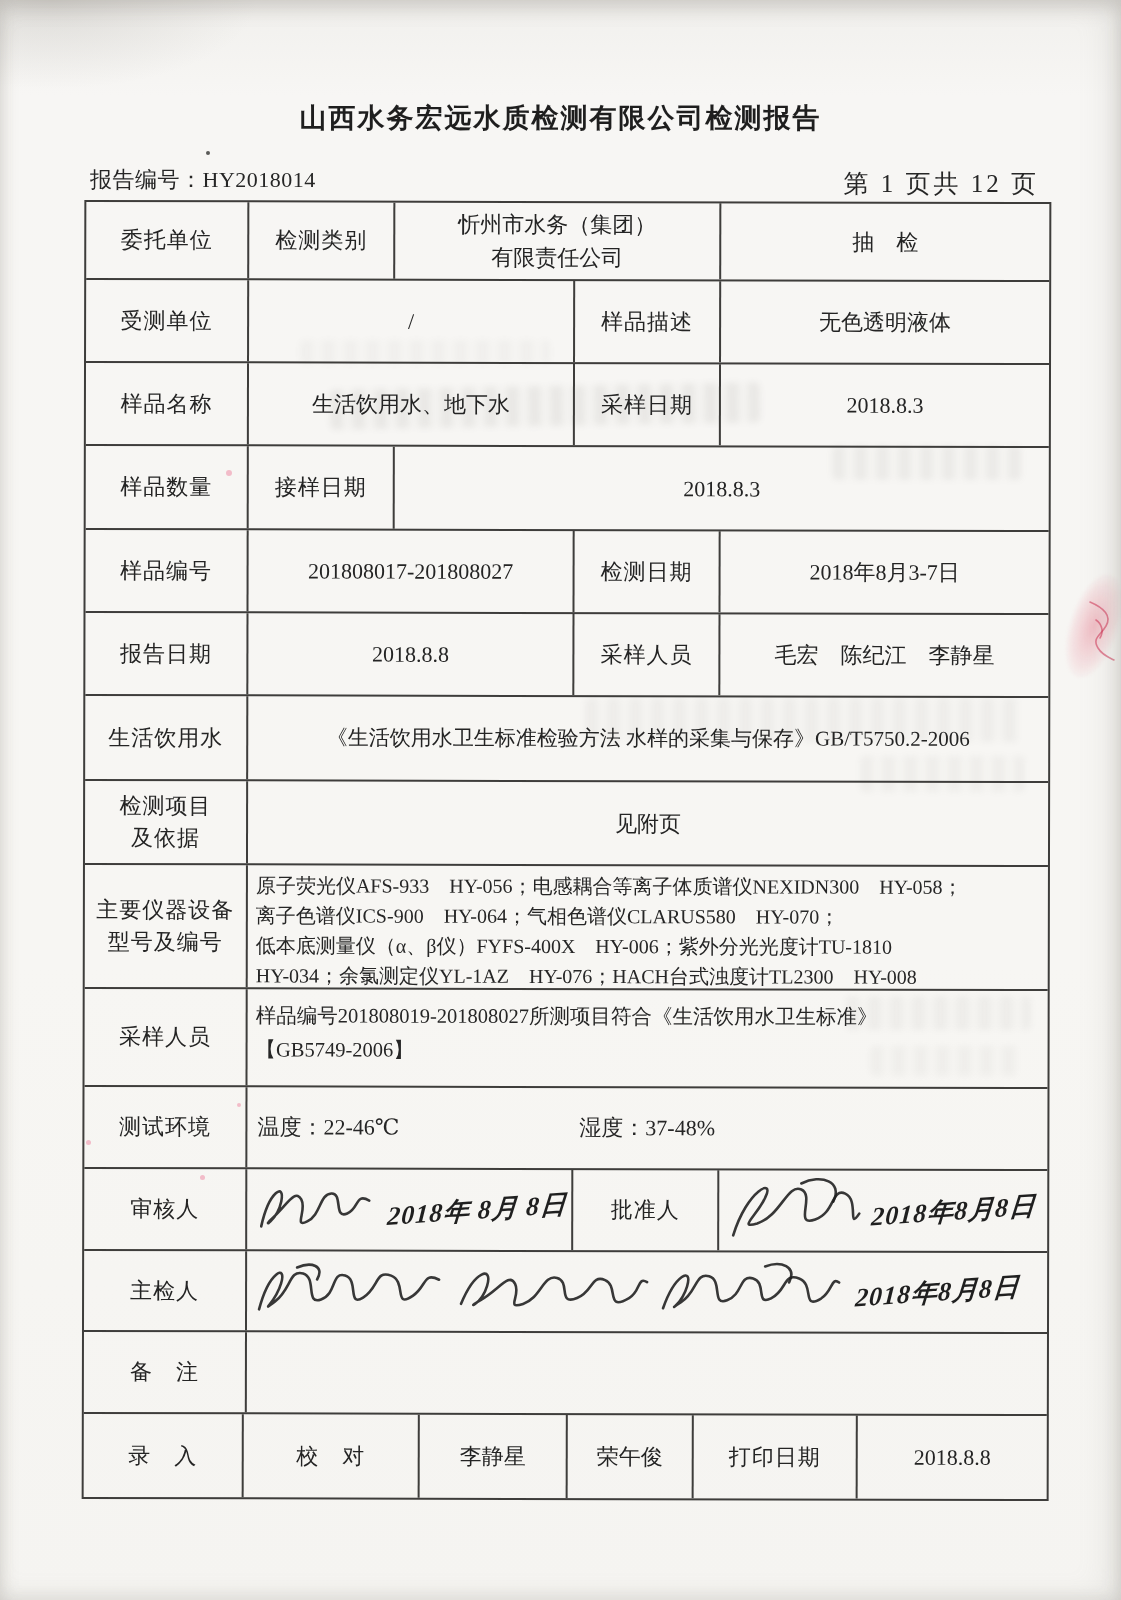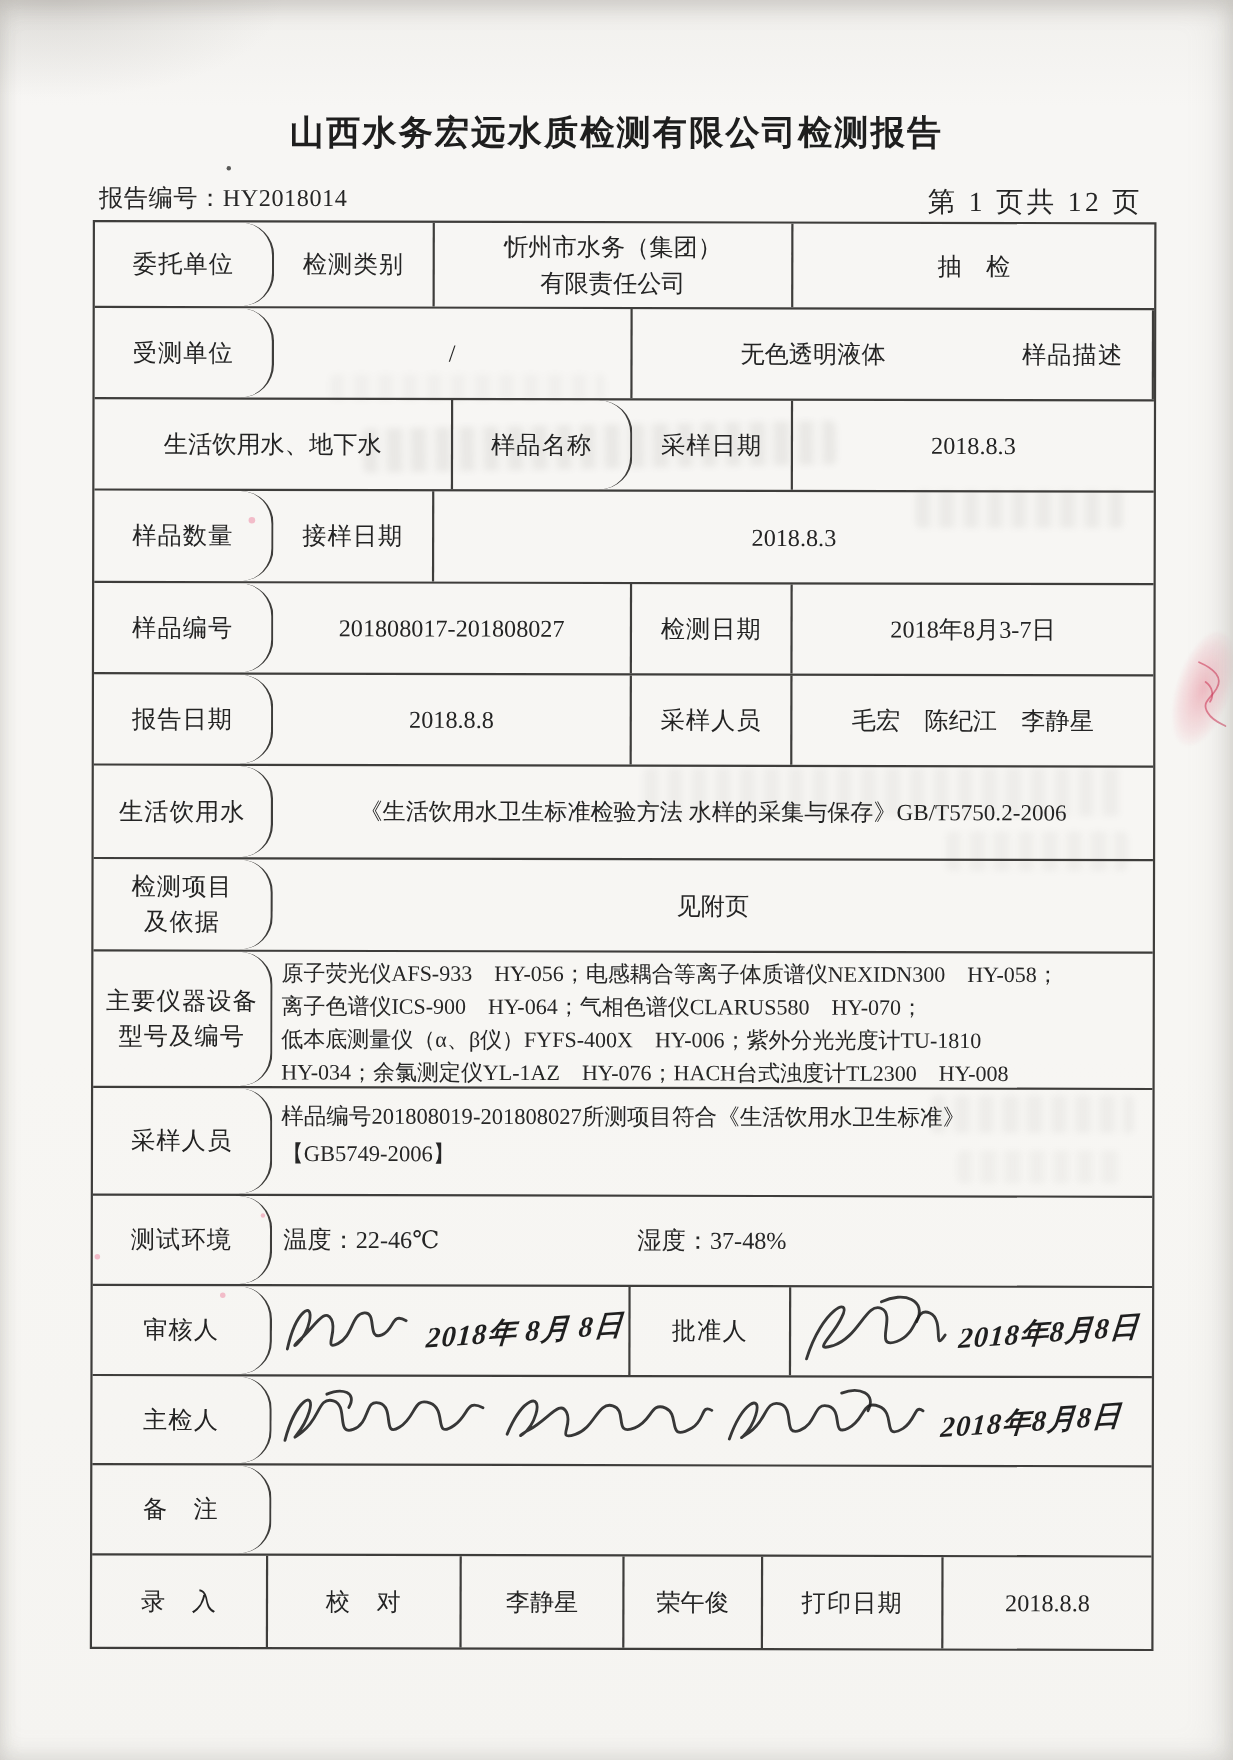--- a/index.html
+++ b/index.html
@@ -16,37 +16,37 @@
     box-shadow: inset 0 8px 18px rgba(145,140,134,.30),
                 inset -14px 0 30px rgba(150,146,140,.14),
                 inset 0 -6px 16px rgba(150,146,140,.10);
   }
   .wash { position:absolute; pointer-events:none; z-index:1; }
 
   
   .title {
     position:absolute; top:100px; left:0; width:1121px; text-align:center; z-index:3;
     font-family:"Liberation Sans","DejaVu Sans",sans-serif;
-    font-size:31px; font-weight:700; letter-spacing:2px; color:#1e1e1e;
+    font-size:27px; font-weight:700; letter-spacing:2px; color:#1e1e1e;
   }
   .report-no { position:absolute; left:90px; top:165px; font-size:22px; z-index:3; letter-spacing:.5px; }
   .page-ind  { position:absolute; right:82px; top:167px; font-size:25px; z-index:3; letter-spacing:3px; }
   .ink-dot   { position:absolute; left:206px; top:151px; width:4px; height:4px; border-radius:50%; background:#5a5a58; z-index:3; }
 
   
   .rtable {
     position:absolute; left:83px; top:201px; width:967px; height:1299px; z-index:2;
     border:2px solid #3e3d3b; transform:rotate(.12deg); background:transparent;
   }
   .row { display:flex; border-bottom:2px solid #3e3d3b; width:100%; }
   .row.last { border-bottom:none; }
   .cell { border-right:2px solid #3e3d3b; display:flex; align-items:center; justify-content:center; text-align:center; overflow:visible; }
   .cell.end { border-right:none; }
   .col { flex-direction:column; }
-  .w1 { width:163px;border-radius:30px; } .w2 { width:326px; } .w3 { width:146px; } .wf { flex:1; }
+  .w1 { width:163px; } .w2 { width:326px; } .w3 { width:146px; } .wf { flex:1; }
   .label { font-size:22px; letter-spacing:1px; color:#242424; line-height:32px; }
   .val   { font-size:22px; color:#242424; line-height:33px; }
   .leftcell { justify-content:flex-start; text-align:left; }
   .topcell  { align-items:flex-start; }
 
   .instr { font-size:20px; line-height:30px; white-space:nowrap; padding:5px 0 0 8px; }
   .concl { font-size:20.5px; line-height:34px; padding:9px 0 0 8px; }
   .envline { padding-left:10px; font-size:22px; }
   .envline .hum { margin-left:180px; }
 
@@ -109,27 +109,27 @@
       <div class="cell w2 col val">
         <span>忻州市水务（集团）</span>
         <span>有限责任公司</span>
       </div>
       <div class="cell wf val end">抽　检</div>
     </div>
 
     <div class="row" style="height:83px;">
       <div class="cell w1 label">受测单位</div>
       <div class="cell w2 val">/</div>
+      <div class="cell w3 label">样品描述</div>
       <div class="cell wf val end">无色透明液体</div>
-      <div class="cell w3 label">样品描述</div>
-    </div>
-
-    <div class="row" style="height:83px;">
+    </div>
+
+    <div class="row" style="height:83px;">
+      <div class="cell w1 label">样品名称</div>
       <div class="cell w2 val">生活饮用水、地下水</div>
-      <div class="cell w1 label">样品名称</div>
       <div class="cell w3 label">采样日期</div>
       <div class="cell wf val end">2018.8.3</div>
     </div>
 
     <div class="row" style="height:84px;">
       <div class="cell w1 label">样品数量</div>
       <div class="cell w3 label">接样日期</div>
       <div class="cell wf val end">2018.8.3</div>
     </div>
 

